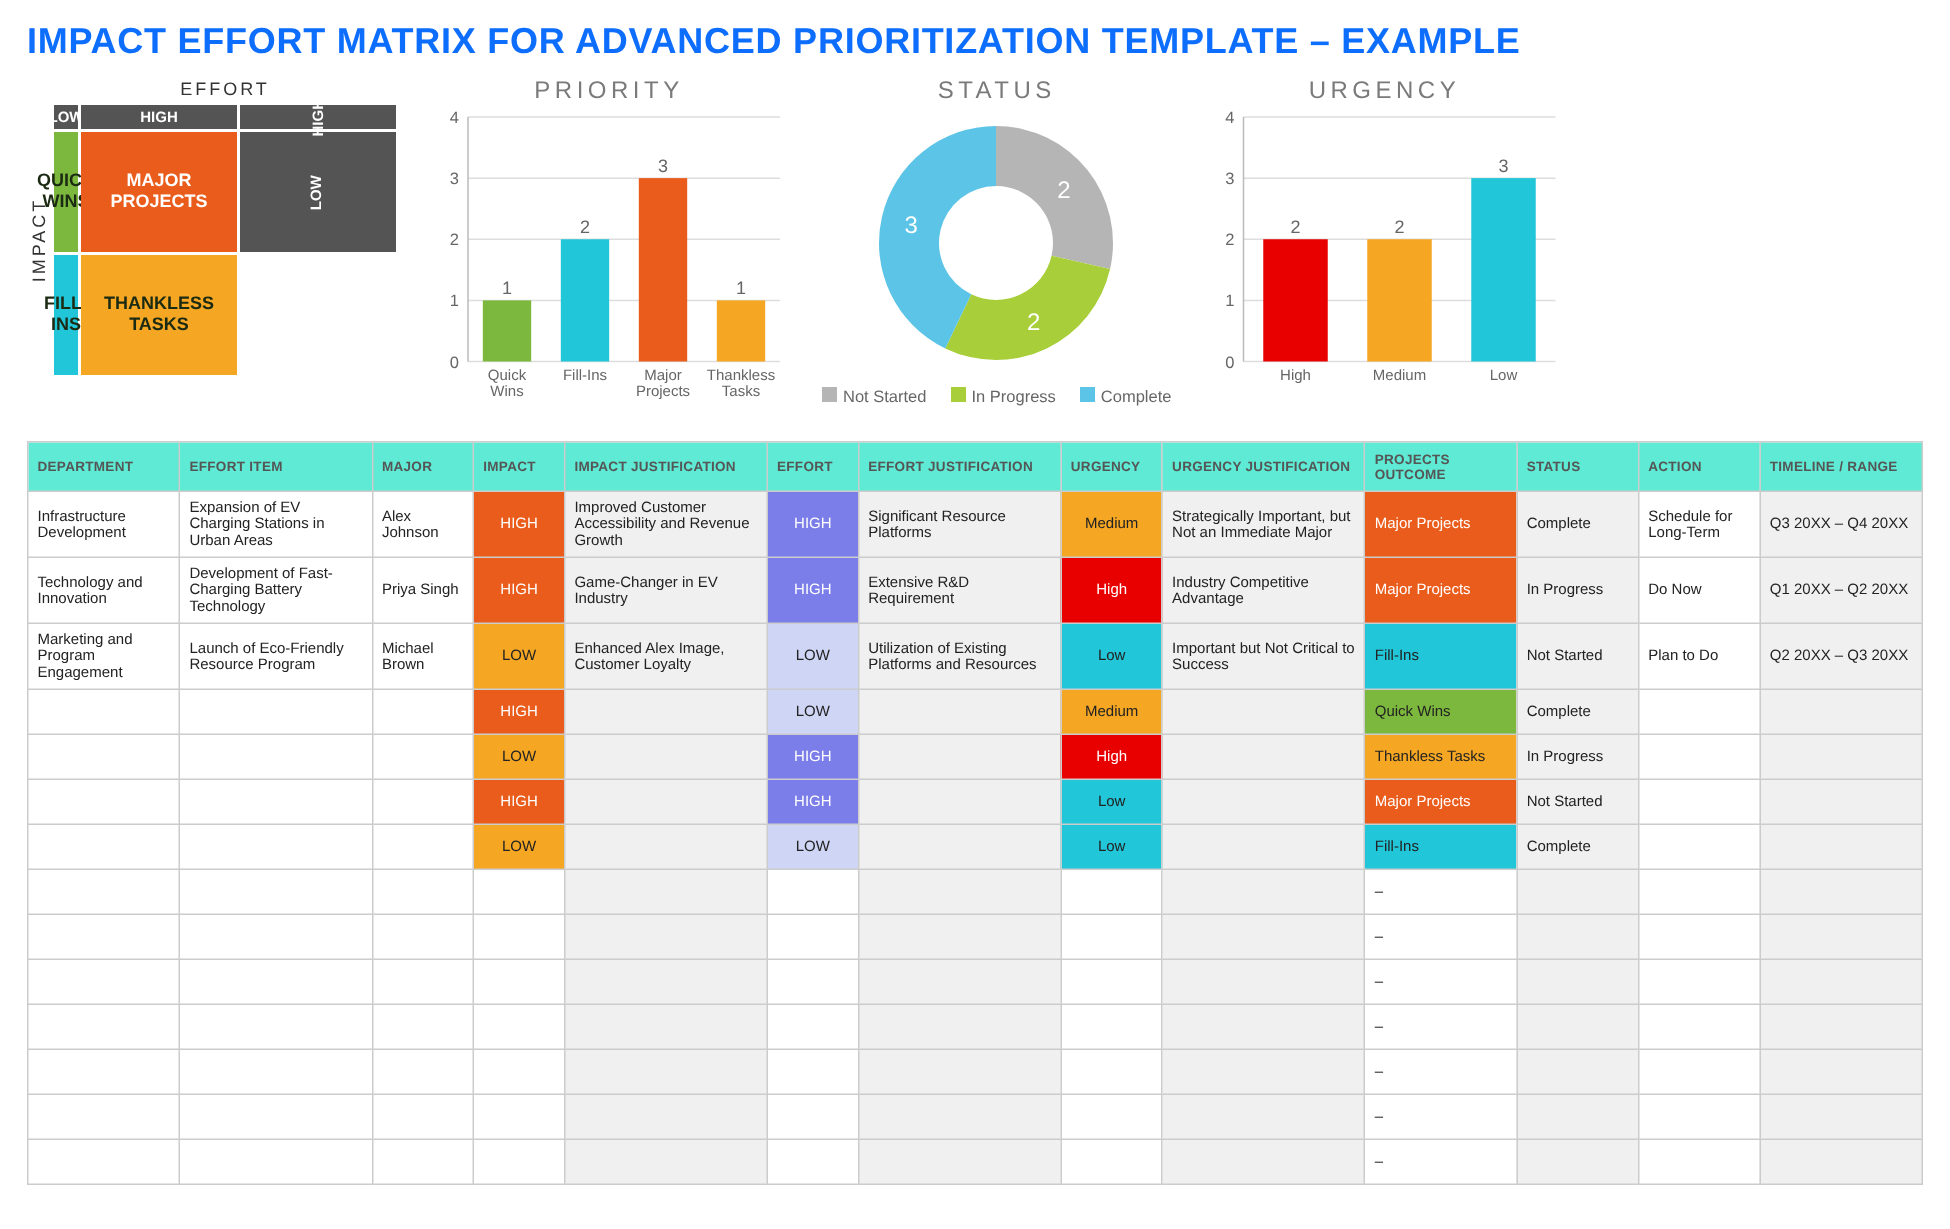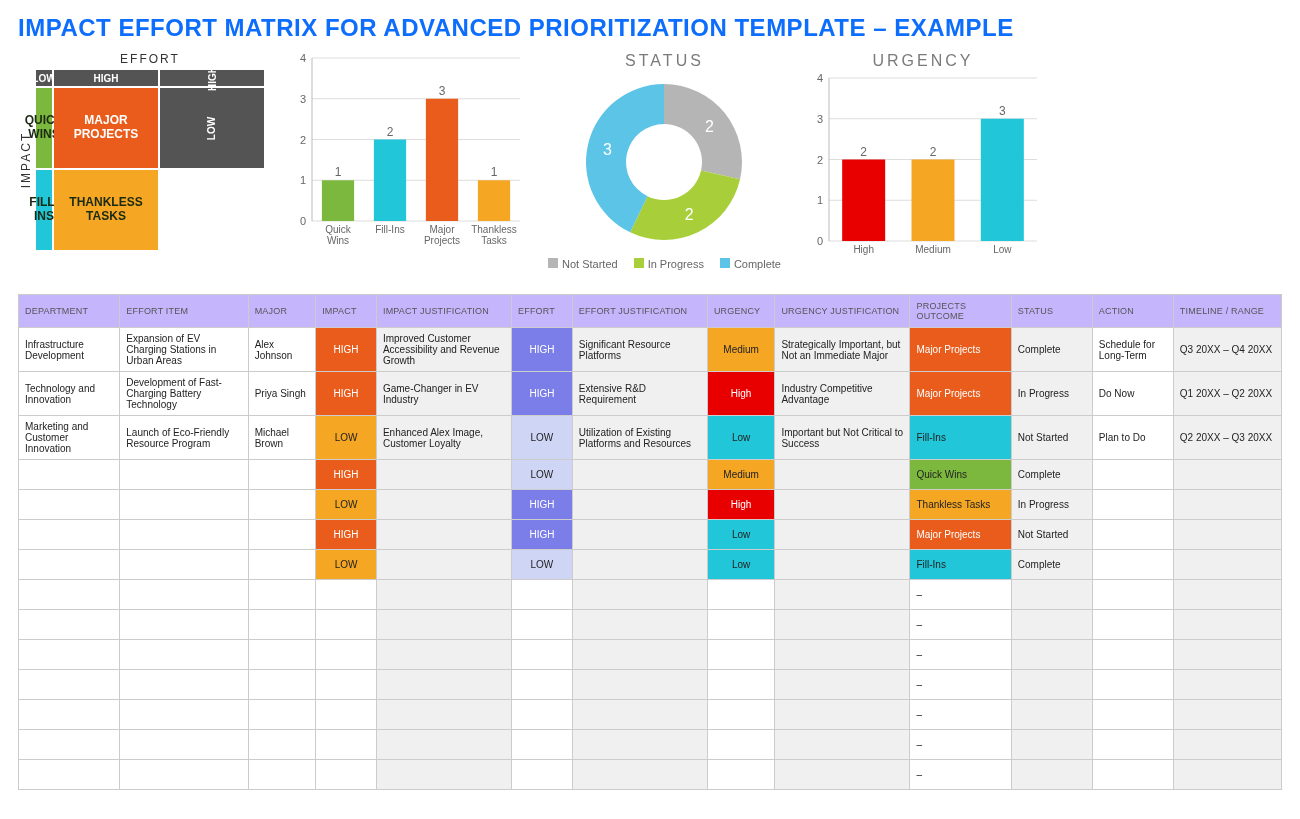--- a/index.html
+++ b/index.html
@@ -57,21 +57,21 @@
   .val-lbl { font-size: 12px; fill: #666; }
   .legend-row { display: flex; gap: 16px; justify-content: center; font-size: 11px; color: #666; margin-top: 6px; }
   .legend-row .sw { width: 10px; height: 10px; display: inline-block; margin-right: 4px; }
 
   
   .donut-wrap svg { display: block; margin: 0 auto; }
   .donut-num { font-size: 16px; fill: #fff; font-weight: 400; }
 
   
   table.matrix-table { border-collapse: collapse; width: 100%; table-layout: fixed; }
-  table.matrix-table th { background: #c4b5fd; color: #555; font-size: 9px; text-align: left; padding: 6px 6px; border: 1px solid #ccc; font-weight: 400; letter-spacing: 0.2px; }
+  table.matrix-table th { background: #5eead4; color: #555; font-size: 9px; text-align: left; padding: 6px 6px; border: 1px solid #ccc; font-weight: 700; letter-spacing: 0.2px; }
   table.matrix-table td { border: 1px solid #ccc; padding: 5px 6px; font-size: 10px; vertical-align: middle; height: 30px; }
   td.cell-colored { font-size: 10px; font-weight: 500; }
   td.alt { background: #f0f0f0; }
 
   .c-imp-HIGH { background: var(--c-impact-high); color: #fff; text-align: center; font-weight: 700; }
   .c-imp-LOW  { background: var(--c-impact-low); text-align: center; font-weight: 700; }
   .c-eff-HIGH { background: var(--c-effort-high); color: #fff; text-align: center; }
   .c-eff-LOW  { background: var(--c-effort-low); text-align: center; }
   .c-urg-High   { background: var(--c-urg-high); color: #fff; text-align: center; }
   .c-urg-Medium { background: var(--c-urg-med); text-align: center; }
@@ -105,20 +105,21 @@
     <div class="m-cell m-qw">QUICK WINS</div>
     <div class="m-cell m-mp">MAJOR PROJECTS</div>
     <div class="m-hdr v">
         <span>LOW</span>
       </div>
     <div class="m-cell m-fi">FILL-INS</div>
     <div class="m-cell m-tt">THANKLESS TASKS</div>
   </div>
 
   <div class="chart-col">
+    <div class="chart-title">PRIORITY</div>
     <svg id="chart-priority" width="240" height="205">
         <line x1="26" y1="169" x2="234" y2="169" stroke="#ddd" stroke-width="1"></line>
         <text class="tick-lbl" x="20" y="173" text-anchor="end">0</text>
         <line x1="26" y1="128.25" x2="234" y2="128.25" stroke="#ddd" stroke-width="1"></line>
         <text class="tick-lbl" x="20" y="132.25" text-anchor="end">1</text>
         <line x1="26" y1="87.5" x2="234" y2="87.5" stroke="#ddd" stroke-width="1"></line>
         <text class="tick-lbl" x="20" y="91.5" text-anchor="end">2</text>
         <line x1="26" y1="46.75" x2="234" y2="46.75" stroke="#ddd" stroke-width="1"></line>
         <text class="tick-lbl" x="20" y="50.75" text-anchor="end">3</text>
         <line x1="26" y1="6" x2="234" y2="6" stroke="#ddd" stroke-width="1"></line>
@@ -245,21 +246,21 @@
         <td class=" cell-colored c-eff-HIGH">HIGH</td>
         <td class="alt">Extensive R&amp;D Requirement</td>
         <td class=" cell-colored c-urg-High">High</td>
         <td class="alt">Industry Competitive Advantage</td>
         <td class=" cell-colored c-prio-Major-Projects">Major Projects</td>
         <td class="alt cell-colored c-stat-In-Progress">In Progress</td>
         <td>Do Now</td>
         <td class="alt">Q1 20XX – Q2 20XX</td>
       </tr>
       <tr>
-        <td>Marketing and Customer Innovation</td>
+        <td>Marketing and Program Engagement</td>
         <td>Launch of Eco-Friendly Resource Program</td>
         <td>Michael Brown</td>
         <td class=" cell-colored c-imp-LOW">LOW</td>
         <td class="alt">Enhanced Alex Image, Customer Loyalty</td>
         <td class=" cell-colored c-eff-LOW">LOW</td>
         <td class="alt">Utilization of Existing Platforms and Resources</td>
         <td class=" cell-colored c-urg-Low">Low</td>
         <td class="alt">Important but Not Critical to Success</td>
         <td class=" cell-colored c-prio-Fill-Ins">Fill-Ins</td>
         <td class="alt cell-colored c-stat-Not-Started">Not Started</td>

